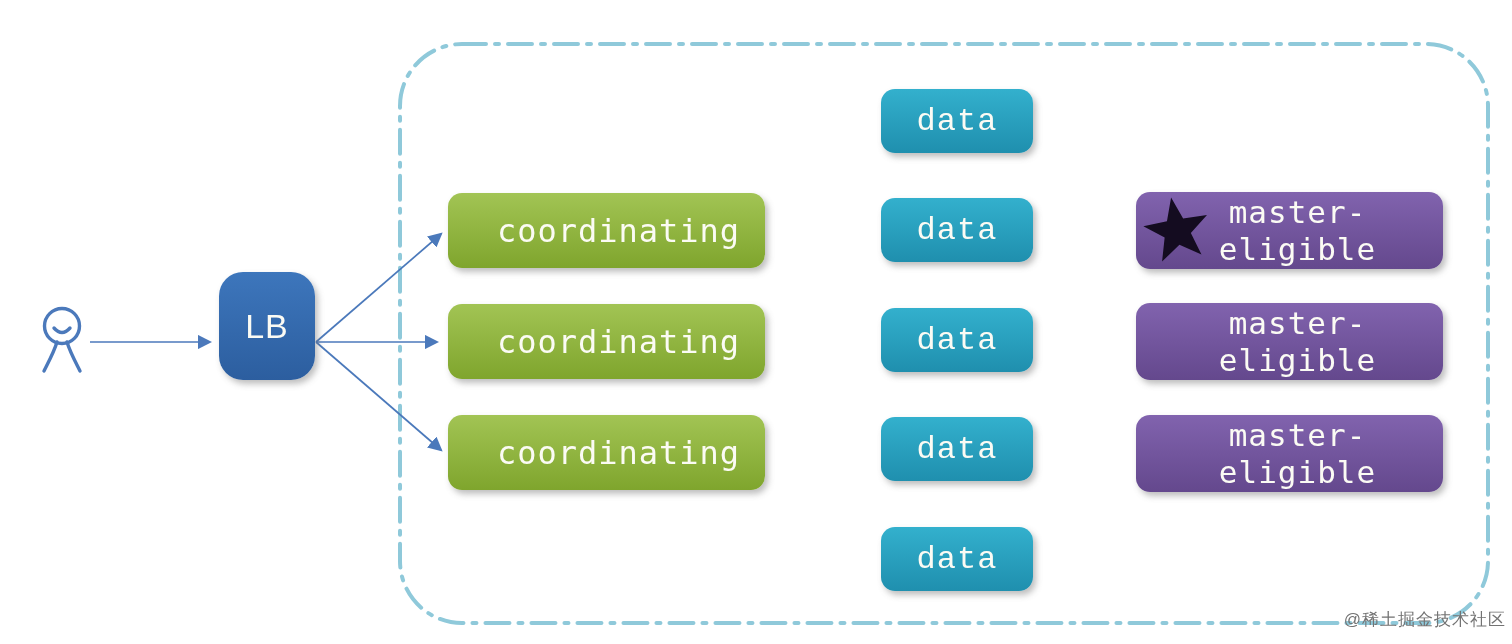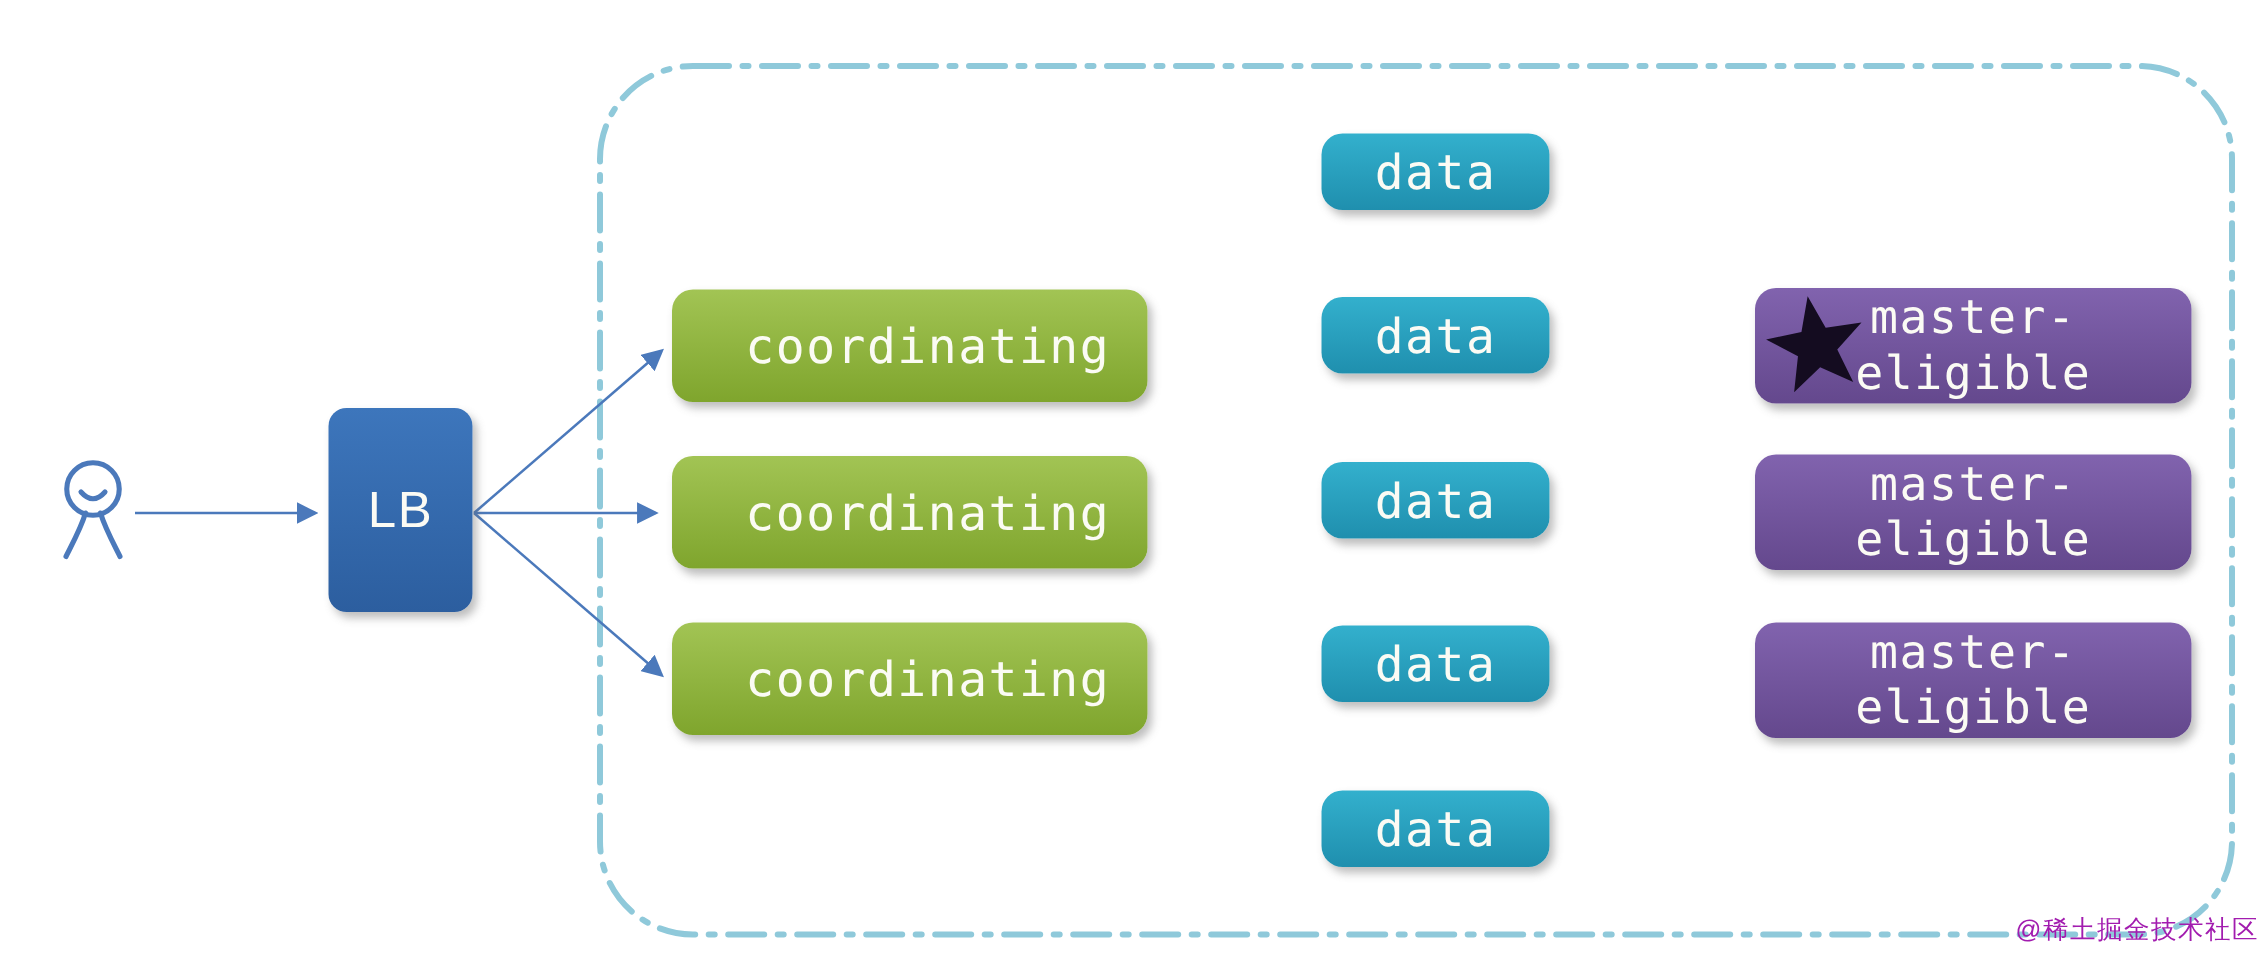--- a/index.html
+++ b/index.html
@@ -21,68 +21,70 @@
     display: flex;
     align-items: center;
     justify-content: center;
     color: #fbfbf4;
     border-radius: 14px;
     box-shadow: 3px 4px 6px rgba(110,110,110,0.45);
     letter-spacing: 1px;
     user-select: none;
   }
   .lb-node {
-    left: 219px; top: 272px; width: 96px; height: 136px;
-    border-radius: 12px;
+    left: 219px; top: 272px; width: 96px; height: 108px;
+    border-radius: 24px;
     background: linear-gradient(180deg, #3d76bc 0%, #2c5e9f 100%);
     font-family: "Liberation Sans", sans-serif;
     font-size: 34px;
     letter-spacing: 1px;
   }
   .coord-node {
     left: 448px; width: 293px; height: 75px;
     background: linear-gradient(180deg, #a2c454 0%, #7fa52d 100%);
     font-size: 32px;
     padding-left: 24px;
   }
   .coord-1 { top: 193px; }
   .coord-2 { top: 304px; }
   .coord-3 { top: 415px; }
   .data-node {
-    left: 881px; width: 152px; height: 51px;
+    left: 881px; width: 152px; height: 64px;
     background: linear-gradient(180deg, #33b0cd 0%, #1f8fae 100%);
     font-size: 32px;
+    font-family: Liberation Mono, monospace;
   }
   .data-1 { top: 89px; }
   .data-2 { top: 198px; }
   .data-3 { top: 308px; }
   .data-4 { top: 417px; }
   .data-5 { top: 527px; }
   .master-node {
-    left: 1170px; width: 291px; height: 77px;
+    left: 1136px; width: 291px; height: 77px;
     background: linear-gradient(180deg, #8163ae 0%, #64488d 100%);
     font-size: 31px;
     flex-direction: column;
     line-height: 37px;
+    padding-left: 16px;
   }
   .master-1 { top: 192px; }
   .master-2 { top: 303px; }
   .master-3 { top: 415px; }
   .star-badge {
     position: absolute;
     left: 4px;
     top: 50%;
     transform: translateY(-50%);
     width: 74px; height: 74px;
   }
   .watermark {
     position: absolute;
     right: 6px;
     bottom: 13px;
-    color: #a21caf;
+    color: #737373;
     font-family: "Liberation Sans", sans-serif;
     font-size: 17px;
     letter-spacing: 1px;
   }
 </style>
 </head>
 <body>
 
 <div class="stage">
 

